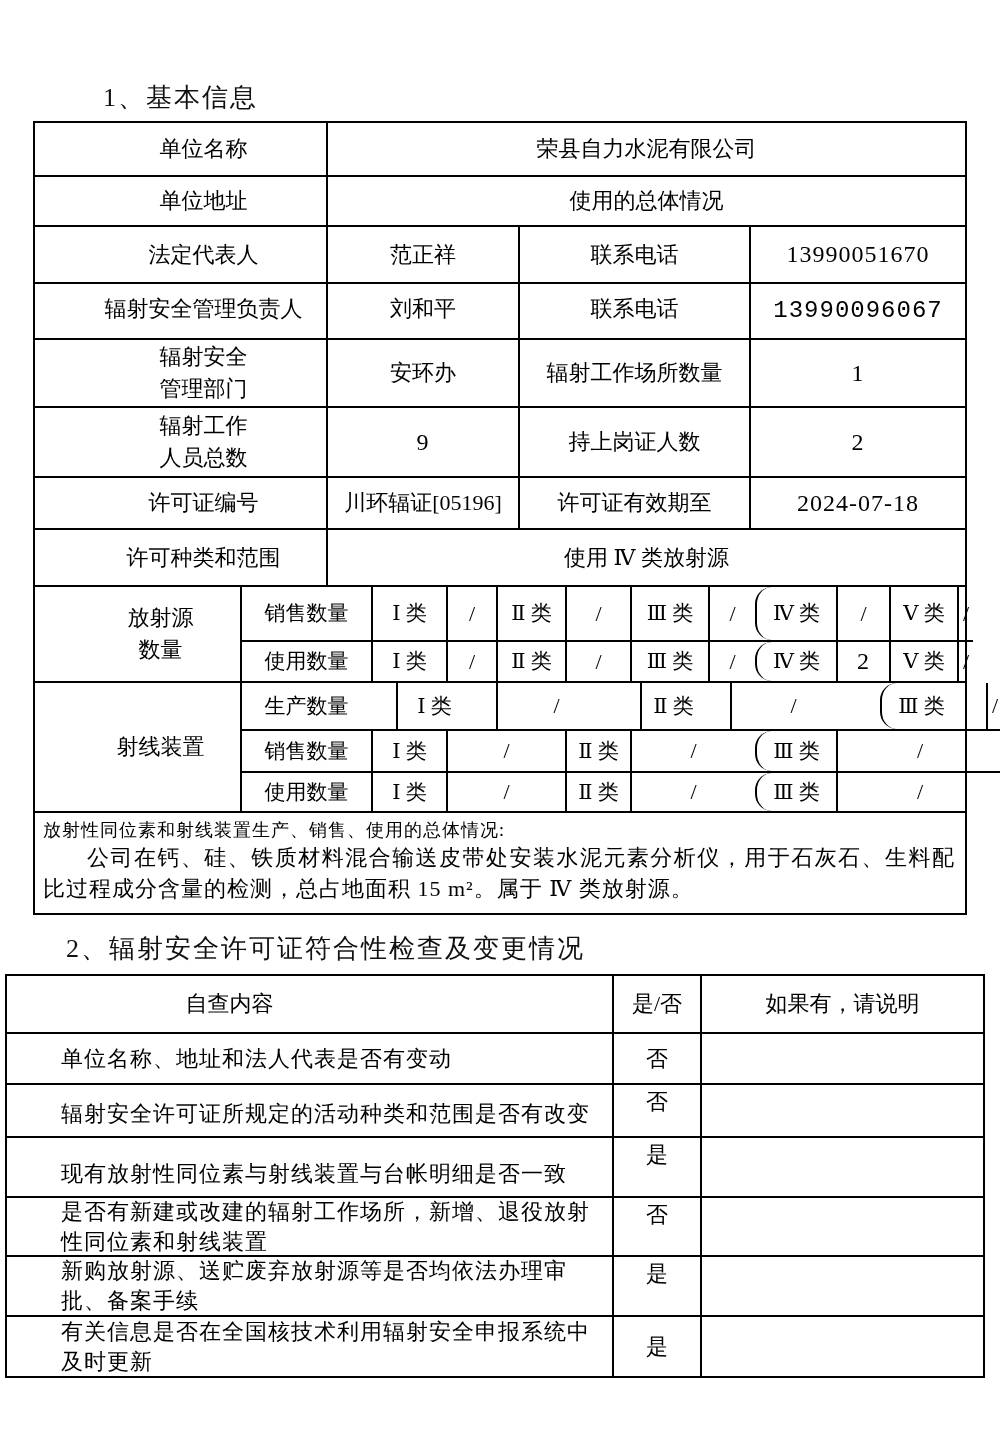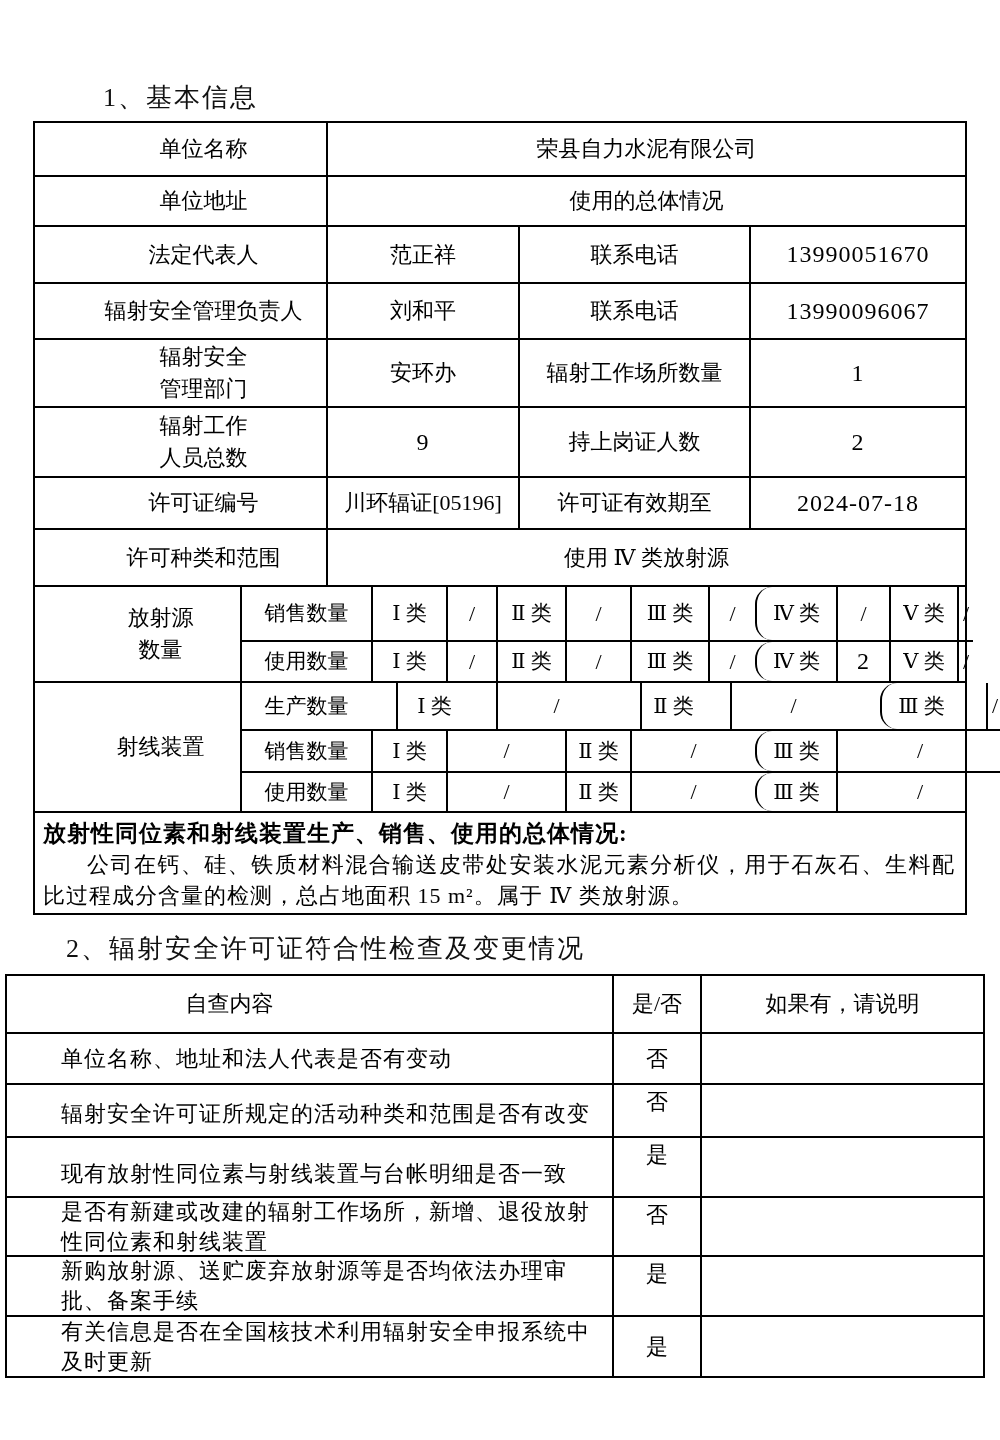--- a/index.html
+++ b/index.html
@@ -29,33 +29,33 @@
   .num { font-size:24px; letter-spacing:1px; }
 
   
   .tbl1 { margin-left:33px; width:934px; }
   .w245{flex:0 0 245px;} .w192{flex:0 0 192px;} .w231{flex:0 0 231px;}
   .w159{flex:0 0 159px;} .w131{flex:0 0 131px;} .w75{flex:0 0 75px;}
   .w50{flex:0 0 50px;}  .w69{flex:0 0 69px;}  .w65{flex:0 0 65px;}
   .w78{flex:0 0 78px;}  .w47{flex:0 0 47px;}  .w81{flex:0 0 81px;border-radius:17px;}
   .w53{flex:0 0 53px;}  .w68{flex:0 0 68px;}  .w119{flex:0 0 119px;}
   .w125{flex:0 0 125px;} .wfx{flex:1 1 auto;}
-  .h52{height:52px;} .h50{height:50px;} .h57{height:57px;} .h56{height:56px;}
+  .h52{height:52px;} .h50{height:50px;} .h57{height:57px;} .h56{height:56px;font-family:Liberation Mono, monospace;}
   .h68{height:68px;} .h70{height:70px;}
   .sh53{height:53px;} .sh41{height:41px;} .sh46{height:46px;gap:25px;} .sh42{height:42px;} .sh40{height:40px;}
 
   .subcol { flex:1 1 auto; display:flex; flex-direction:column; }
   .subrow { display:flex; border-top:2px solid #000; }
   .subcol > .subrow:first-child { border-top:none; }
   .ccell { font-size:21px; }
   .slash { font-size:22px; }
 
   
   .overall { display:block; height:102px; padding:5px 10px 4px 8px; border-top:2px solid #000; }
-  .overall-title { font-size:23px; font-weight:bold; letter-spacing:1px; }
+  .overall-title { font-size:18px; font-weight:normal; letter-spacing:1px; }
   .overall-body { font-size:22px; line-height:31px; text-indent:2em; letter-spacing:1px; text-align:justify; }
 
   
   .tbl2 { margin-left:5px; width:980px; margin-top:8px; }
   .c1{flex:0 0 559px;} .c2{flex:0 0 88px;} .c3{flex:1 1 auto;}
   .hh56{height:56px;justify-content:flex-end;} .rh51{height:51px;} .rh53{height:53px;} .rh60{height:60px;}
   .rh59{height:59px;} .rh61{height:61px;}
   .hdr-content { padding-right:210px; }
   .q {
     justify-content:flex-start; text-align:left; padding:4px 6px 4px 8px;

